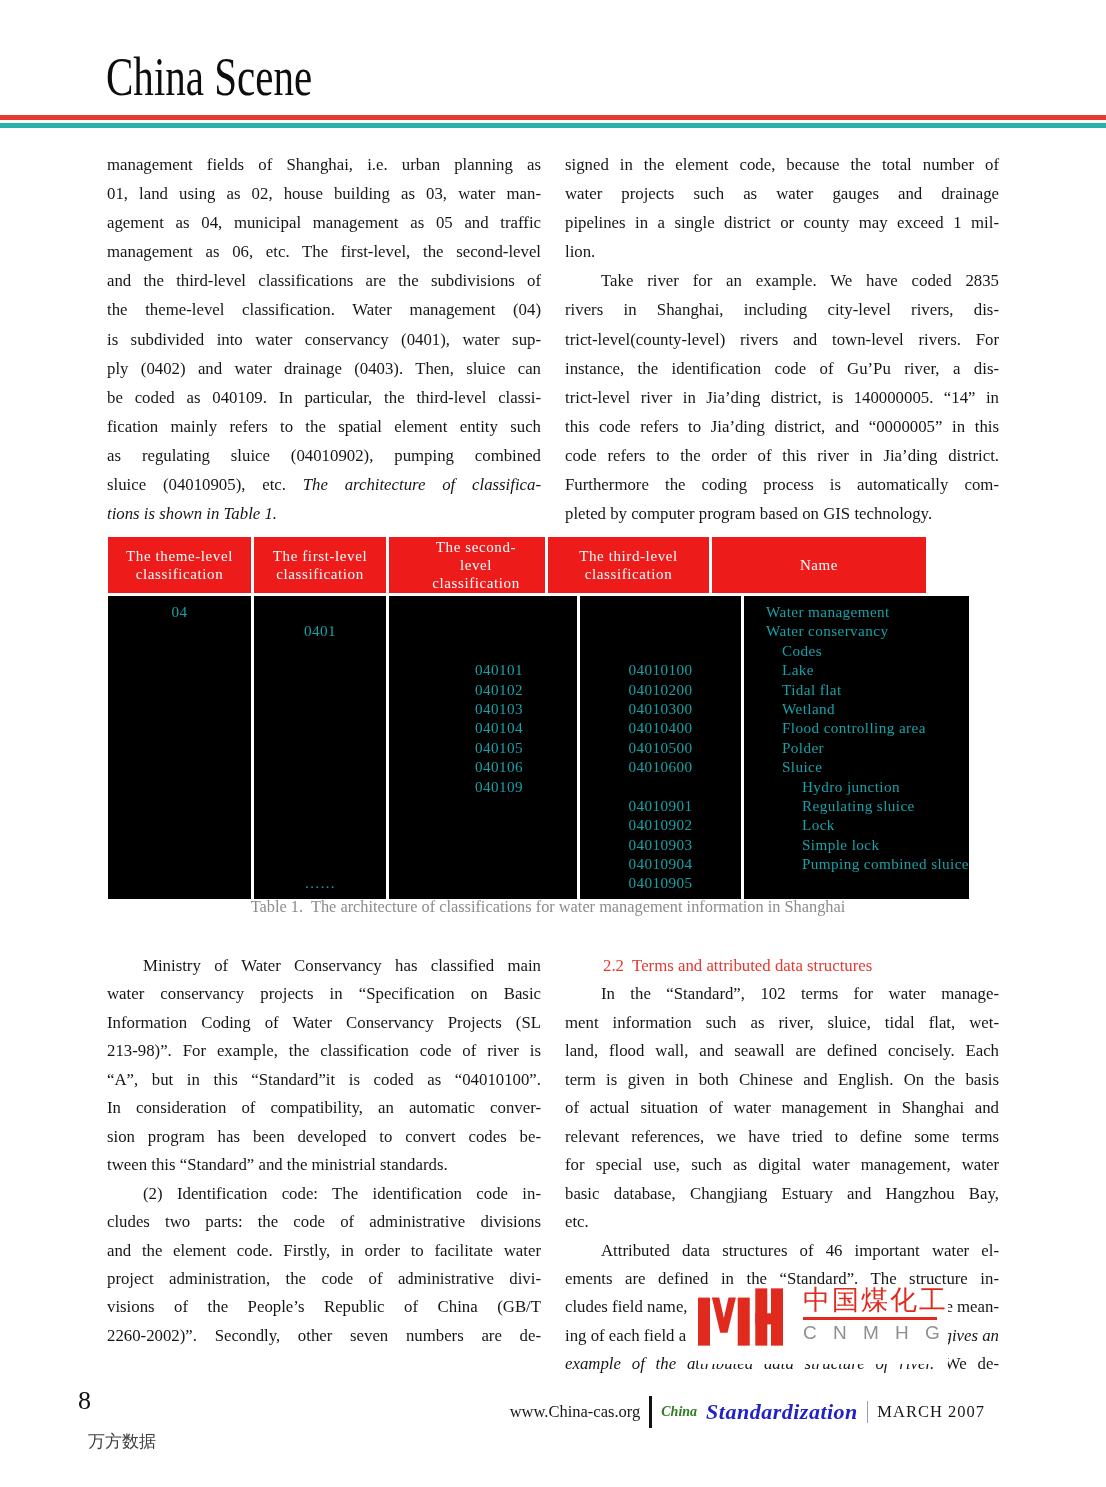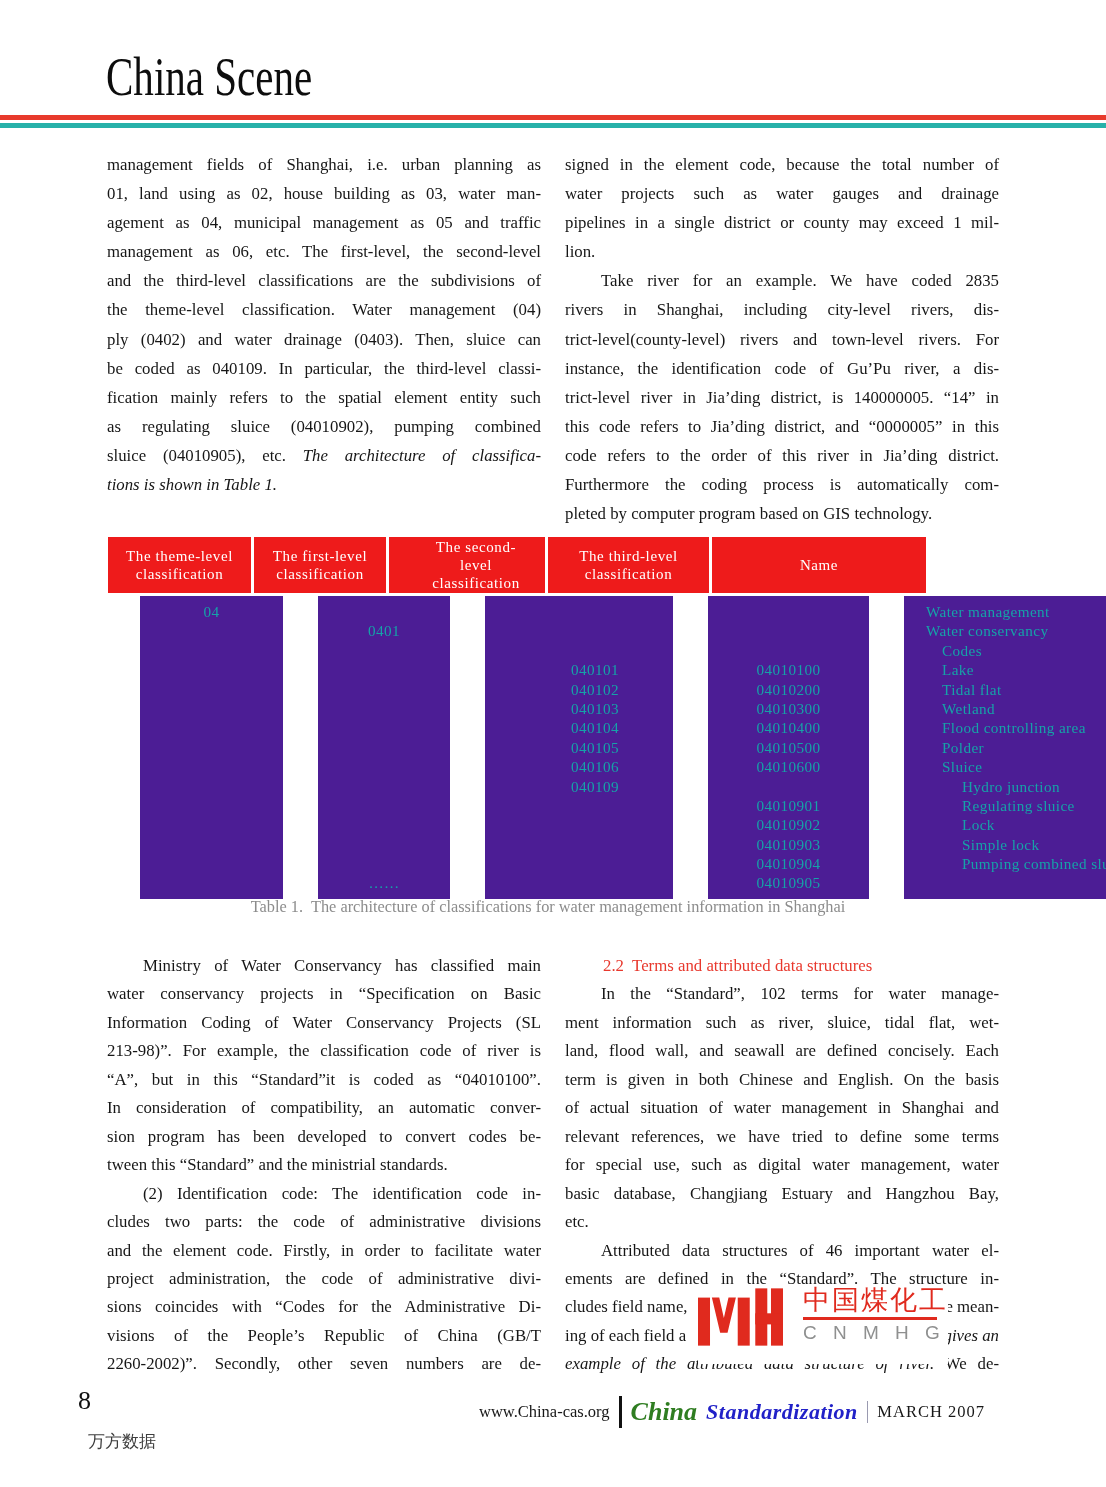--- a/index.html
+++ b/index.html
@@ -23,21 +23,21 @@
   .line.split{display:flex;justify-content:space-between;text-align:left;text-align-last:left;}
   .it{font-style:italic;}
   .sec-heading{color:#e8382d;line-height:28.45px;padding-left:38px;}
   
   #table1{position:absolute;left:108px;top:537px;width:818px;font-family:Liberation Serif, serif;}
   .t1-head{display:flex;gap:3px;height:56px;}
   .t1-hcell{background:#ee1b1b;color:#ffffff;font-size:15px;line-height:18px;
             display:flex;align-items:center;justify-content:center;text-align:center;
             padding:0 14px;box-sizing:border-box;letter-spacing:0.6px;}
   .t1-body{display:flex;gap:3px;margin-top:3px;}
-  .t1-col{background:#4c1d95;padding:6px 0;margin-left:32px;}
+  .t1-col{background:#000000;padding:6px 0;}
   .c1{flex:0 0 143px;}.c2{flex:0 0 132px;}.c3{flex:0 0 156px;padding-left:32px;}.c4{flex:0 0 161px;}.c5{flex:1 1 auto;}
   .tline{height:19.4px;line-height:19.4px;font-size:15.2px;color:#16a2a8;letter-spacing:0.4px;
          white-space:nowrap;overflow:hidden;}
   .t1-col.center .tline{text-align:center;}
   .tline.ind0{padding-left:22px;}
   .tline.ind1{padding-left:38px;}
   .tline.ind2{padding-left:58px;}
   .t1-caption{position:absolute;left:108px;top:897px;width:880px;text-align:center;
               color:#8c8c8c;font-size:17px;transform:scaleX(0.96);transform-origin:center;}
   
@@ -45,21 +45,21 @@
       display:flex;align-items:flex-start;gap:20px;}
   .wm-cn{color:#e02a1e;font-size:27px;letter-spacing:2px;line-height:28px;white-space:nowrap;
          font-family:"Liberation Sans",sans-serif;}
   .wm-rule{width:134px;height:3px;background:#e02a1e;margin:3px 0 2px 0;}
   .wm-en{color:#8f9090;font-size:19px;letter-spacing:5.5px;font-family:"Liberation Sans",sans-serif;}
   
   .pageno{position:absolute;left:78px;top:1386px;font-size:26px;color:#111;}
   .footer-right{position:absolute;right:121px;top:1396px;display:flex;align-items:center;gap:9px;}
   .f-site{font-size:16.5px;color:#171717;}
   .f-bar1{width:3px;height:32px;background:#111;}
-  .f-china{color:#2f7d21;font-size:26px;font-weight:bold;font-style:italic;}
+  .f-china{color:#2f7d21;font-size:14px;font-weight:bold;font-style:italic;}
   .f-stand{color:#2121c8;font-size:22px;font-weight:bold;font-style:italic;letter-spacing:0.5px;}
   .f-bar2{width:1.5px;height:22px;background:#9a9ab0;}
   .f-issue{font-size:16.5px;color:#171717;letter-spacing:1px;}
   .wanfang{position:absolute;left:88px;top:1430px;font-size:17px;font-weight:400;color:#3e3e3e;
            font-family:"Liberation Sans",sans-serif;}
 </style>
 </head>
 <body>
 
 <div class="page">
@@ -68,20 +68,21 @@
   <div class="rule-red"></div>
   <div class="rule-teal"></div>
 
   <div class="col" id="col-lt">
       <div class="line"><span>management fields of Shanghai, i.e. urban planning as</span></div>
       <div class="line"><span>01, land using as 02, house building as 03, water man-</span></div>
       <div class="line"><span>agement as 04, municipal management as 05 and traffic</span></div>
       <div class="line"><span>management as 06, etc. The first-level, the second-level</span></div>
       <div class="line"><span>and the third-level classifications are the subdivisions of</span></div>
       <div class="line"><span>the theme-level classification. Water management (04)</span></div>
+      <div class="line"><span>is subdivided into water conservancy (0401), water sup-</span></div>
       <div class="line"><span>ply (0402) and water drainage (0403). Then, sluice can</span></div>
       <div class="line"><span>be coded as 040109. In particular, the third-level classi-</span></div>
       <div class="line"><span>fication mainly refers to the spatial element entity such</span></div>
       <div class="line"><span>as regulating sluice (04010902), pumping combined</span></div>
       <div class="line"><span>sluice (04010905), etc. </span><span class="it">The architecture of classifica-</span></div>
       <div class="line last"><span class="it">tions is shown in Table 1.</span></div>
     </div>
   <div class="col" id="col-rt">
       <div class="line"><span>signed in the element code, because the total number of</span></div>
       <div class="line"><span>water projects such as water gauges and drainage</span></div>
@@ -202,21 +203,20 @@
       <div class="line"><span>Information Coding of Water Conservancy Projects (SL</span></div>
       <div class="line"><span>213-98)”. For example, the classification code of river is</span></div>
       <div class="line"><span>“A”, but in this “Standard”it is coded as “04010100”.</span></div>
       <div class="line"><span>In consideration of compatibility, an automatic conver-</span></div>
       <div class="line"><span>sion program has been developed to convert codes be-</span></div>
       <div class="line last"><span>tween this “Standard” and the ministrial standards.</span></div>
       <div class="line ind"><span>(2) Identification code: The identification code in-</span></div>
       <div class="line"><span>cludes two parts: the code of administrative divisions</span></div>
       <div class="line"><span>and the element code. Firstly, in order to facilitate water</span></div>
       <div class="line"><span>project administration, the code of administrative divi-</span></div>
-      <div class="line"><span>sions coincides with “Codes for the Administrative Di-</span></div>
       <div class="line"><span>visions of the People’s Republic of China (GB/T</span></div>
       <div class="line"><span>2260-2002)”. Secondly, other seven numbers are de-</span></div>
     </div>
   <div class="col bottom" id="col-rb">
       <div class="sec-heading">2.2&nbsp; Terms and attributed data structures</div>
       <div class="line ind"><span>In the “Standard”, 102 terms for water manage-</span></div>
       <div class="line"><span>ment information such as river, sluice, tidal flat, wet-</span></div>
       <div class="line"><span>land, flood wall, and seawall are defined concisely. Each</span></div>
       <div class="line"><span>term is given in both Chinese and English. On the basis</span></div>
       <div class="line"><span>of actual situation of water management in Shanghai and</span></div>

